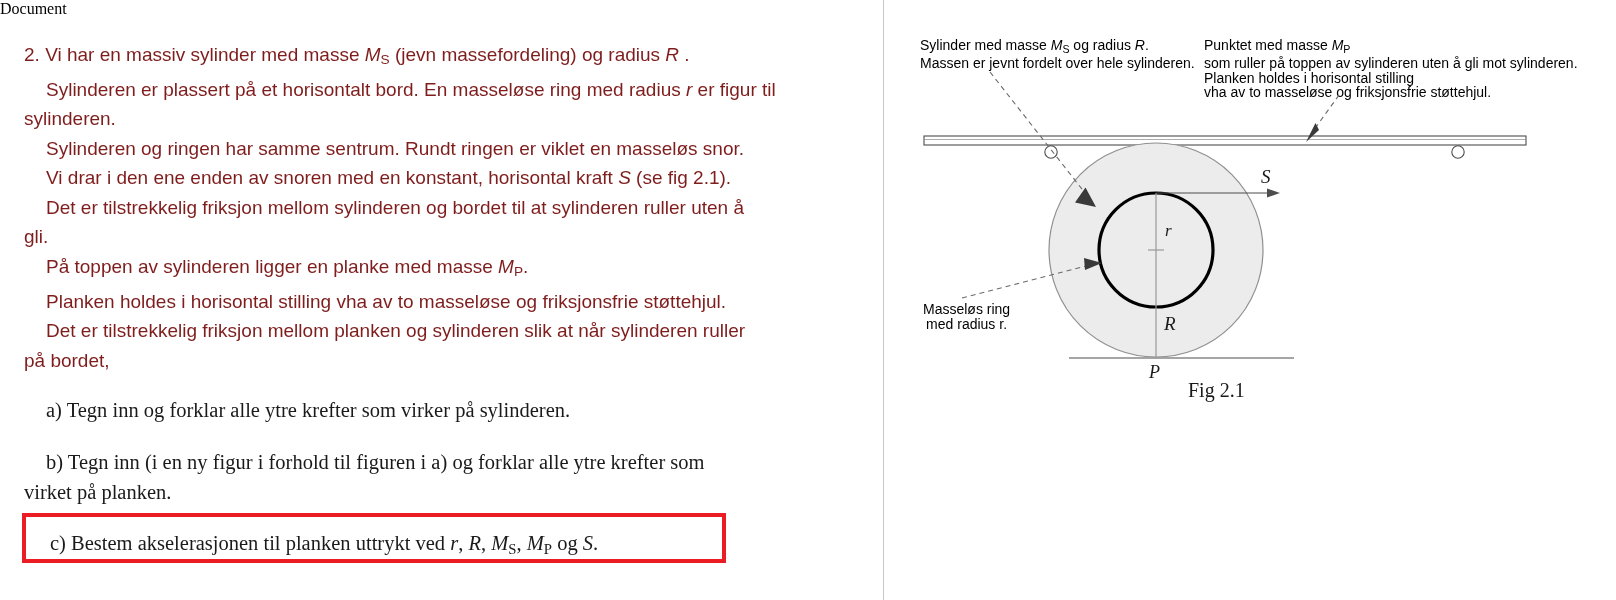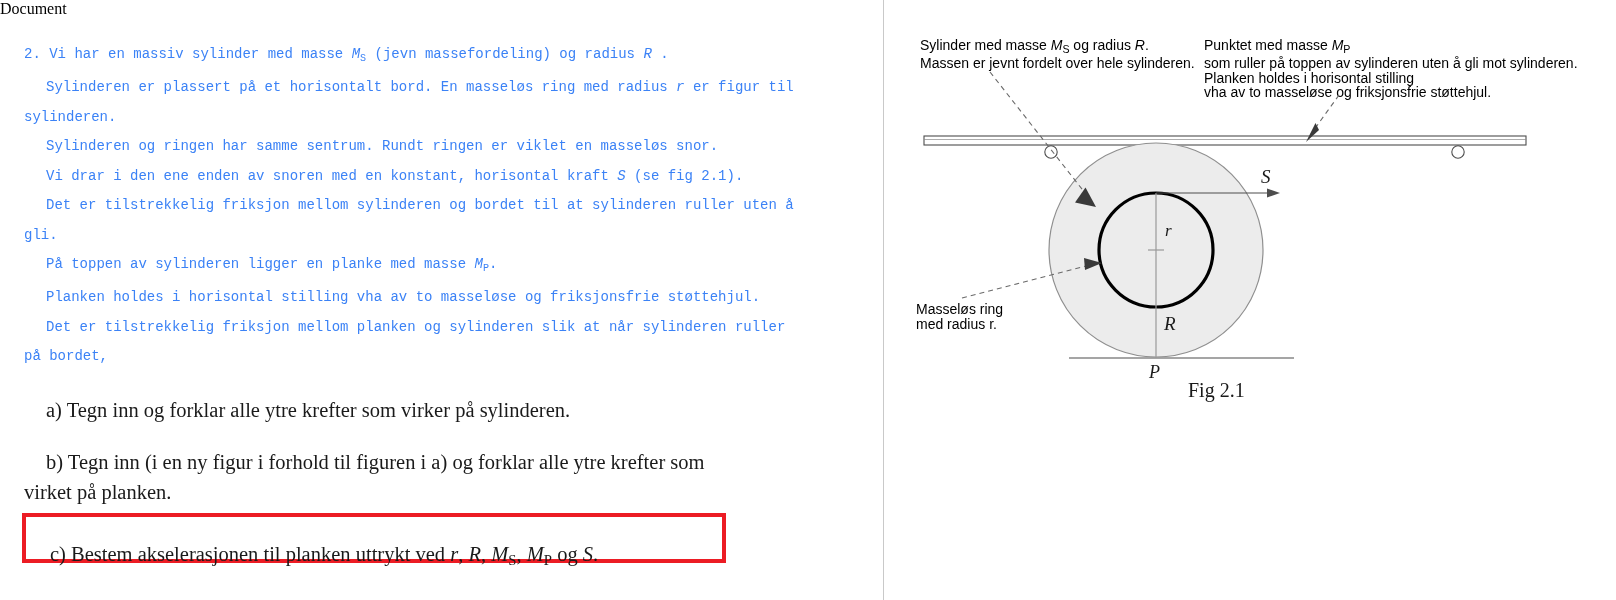--- a/index.html
+++ b/index.html
@@ -36,24 +36,24 @@
     left: 0;
     top: 0;
     width: 860px;
     height: 600px;
   }
   .prob-block {
     position: absolute;
     left: 24px;
     top: 40px;
     width: 818px;
-    font-family: Liberation Mono, monospace;
-    font-size: 14px;
+    font-family: Liberation Sans, sans-serif;
+    font-size: 19px;
     line-height: 29.5px;
-    color: #3b82f6;
+    color: #7f1d1d;
   }
   .ln { white-space: nowrap; }
   .ind { display: inline-block; width: 22px; }
   i.v { font-style: italic; }
   .sub {
     font-size: 0.72em;
     vertical-align: -0.25em;
     font-style: normal;
   }
 
@@ -81,21 +81,21 @@
     left: 22px;
     top: 513px;
     width: 704px;
     height: 50px;
     border: 4px solid #ec1c24;
     box-sizing: border-box;
   }
   #red-box .qc {
     position: absolute;
     left: 24px;
-    top: 24px;
+    top: 13px;
     font-size: 20.5px;
     line-height: 26px;
     white-space: nowrap;
     color: #1a1a1a;
   }
 
   
   #fig-col {
     position: absolute;
     left: 884px;
@@ -106,21 +106,21 @@
   .cap {
     position: absolute;
     font-family: "Liberation Sans", sans-serif;
     font-size: 14px;
     line-height: 14.6px;
     color: #000000;
     white-space: nowrap;
   }
   #cap-cyl { left: 36px; top: 38px; }
   #cap-plank { left: 320px; top: 38px; }
-  #cap-ring { left: 32px; top: 302px; }
+  #cap-ring { left: 39px; top: 302px; text-align: center; }
   .cap .sub { font-size: 0.76em; vertical-align: -0.24em; }
 
   #figsvg {
     position: absolute;
     left: 0;
     top: 0;
     width: 732px;
     height: 600px;
   }
   #fig-caption {
@@ -141,21 +141,21 @@
 <div id="page">
 
   <div id="text-col">
 
     <div class="prob-block">
 
       <div class="ln"><span>2.</span>
         <span>Vi har en massiv sylinder med masse </span><i class="v">M</i><span class="sub">S</span><span>  (jevn massefordeling) og radius </span><i class="v">R</i><span> .</span>
       </div>
 
-      <div class="ln"><span class="ind"></span><span>Sylinderen er plassert på et horisontalt bord. En masseløs ring med radius </span><i class="v">r</i><span> er figur til</span>
+      <div class="ln"><span class="ind"></span><span>Sylinderen er plassert på et horisontalt bord. En masseløse ring med radius </span><i class="v">r</i><span> er figur til</span>
       </div>
       <div class="ln">sylinderen.</div>
 
       <div class="ln"><span class="ind"></span><span>Sylinderen og ringen har samme sentrum.   Rundt ringen er viklet en masseløs snor.</span></div>
 
       <div class="ln"><span class="ind"></span><span>Vi drar i den ene enden av snoren med en konstant, horisontal kraft </span><i class="v">S</i><span>  (se fig 2.1).</span></div>
 
       <div class="ln"><span class="ind"></span><span>Det er tilstrekkelig friksjon mellom sylinderen og bordet til at sylinderen ruller uten å</span></div>
       <div class="ln">gli.</div>
 

